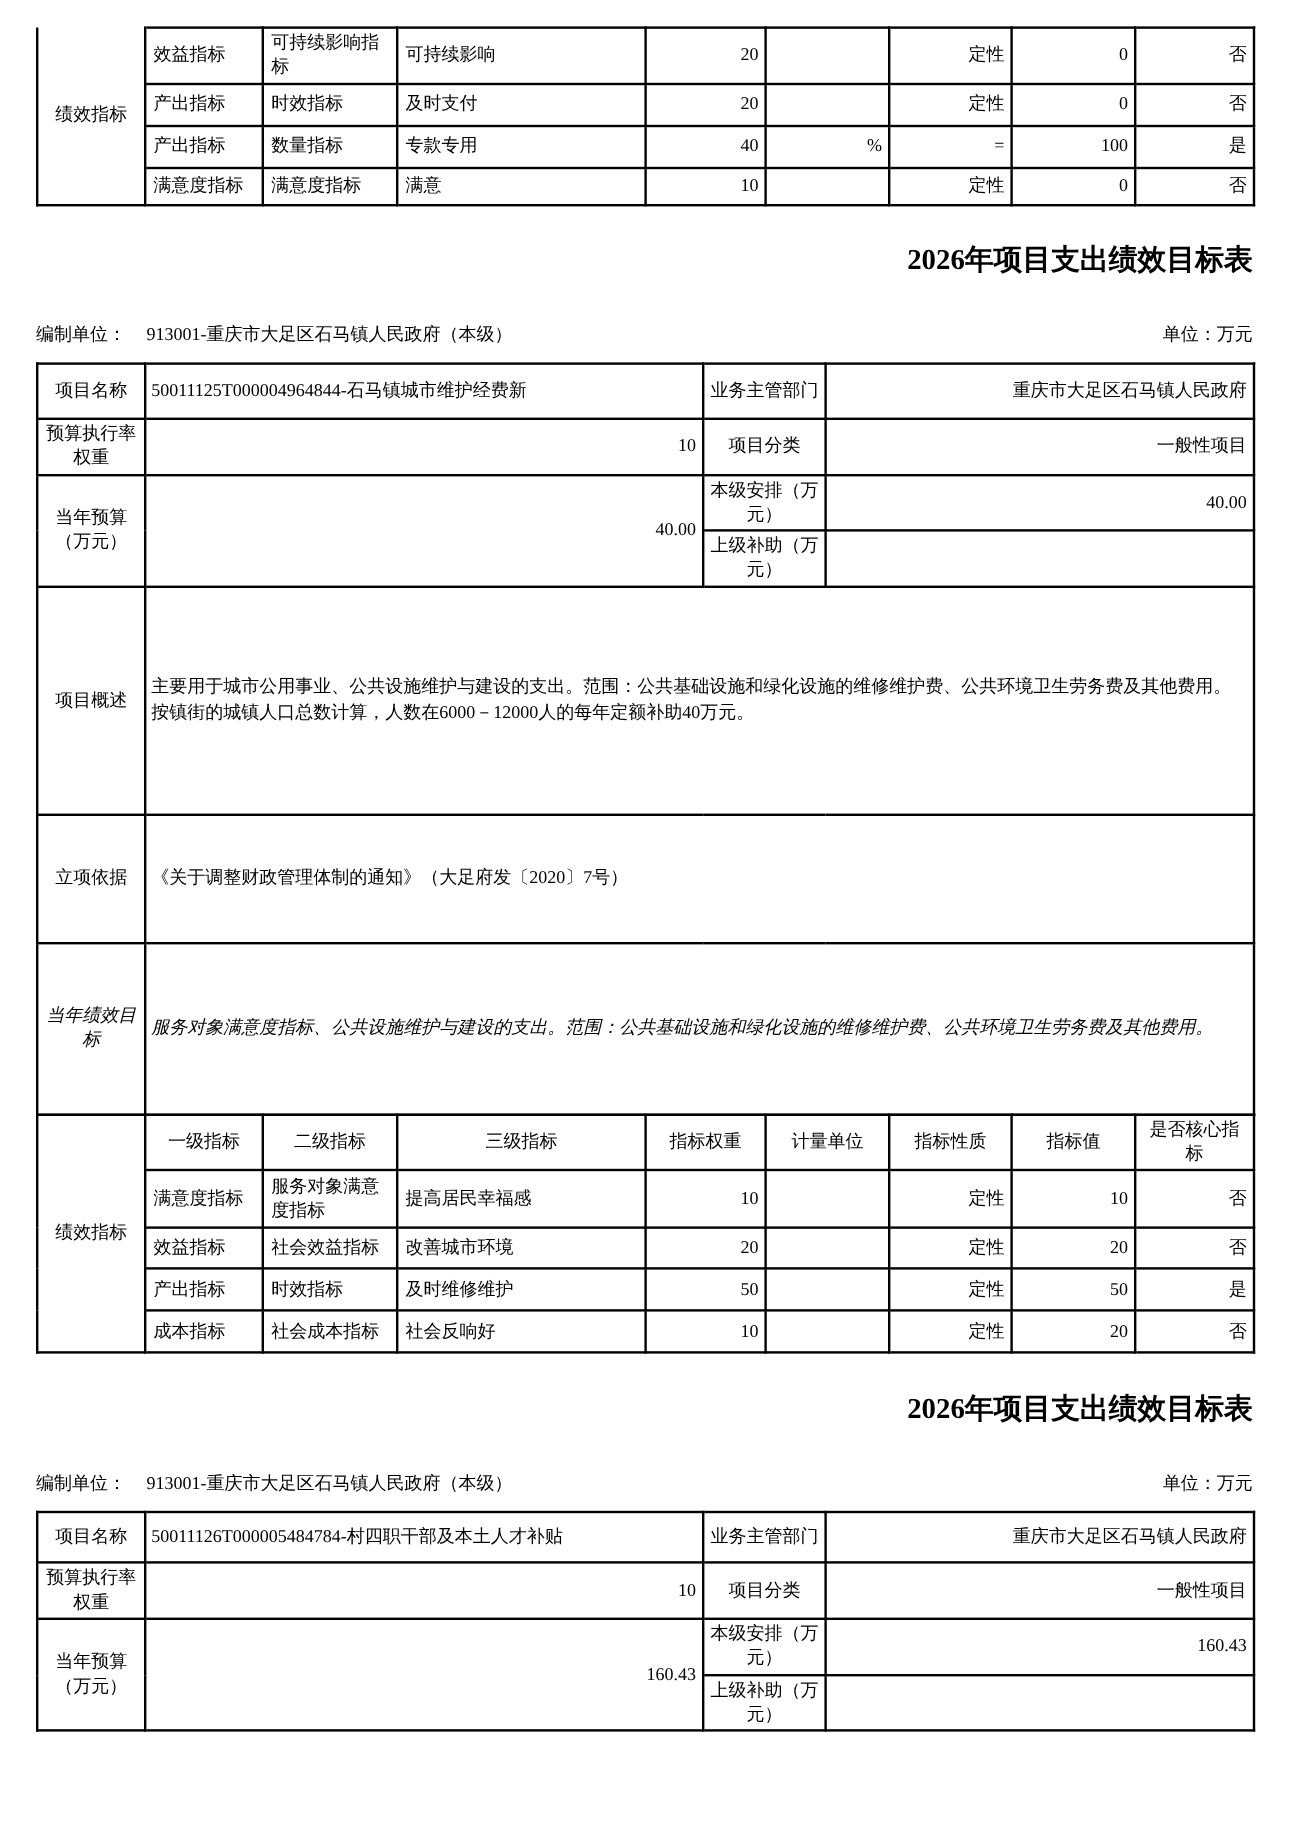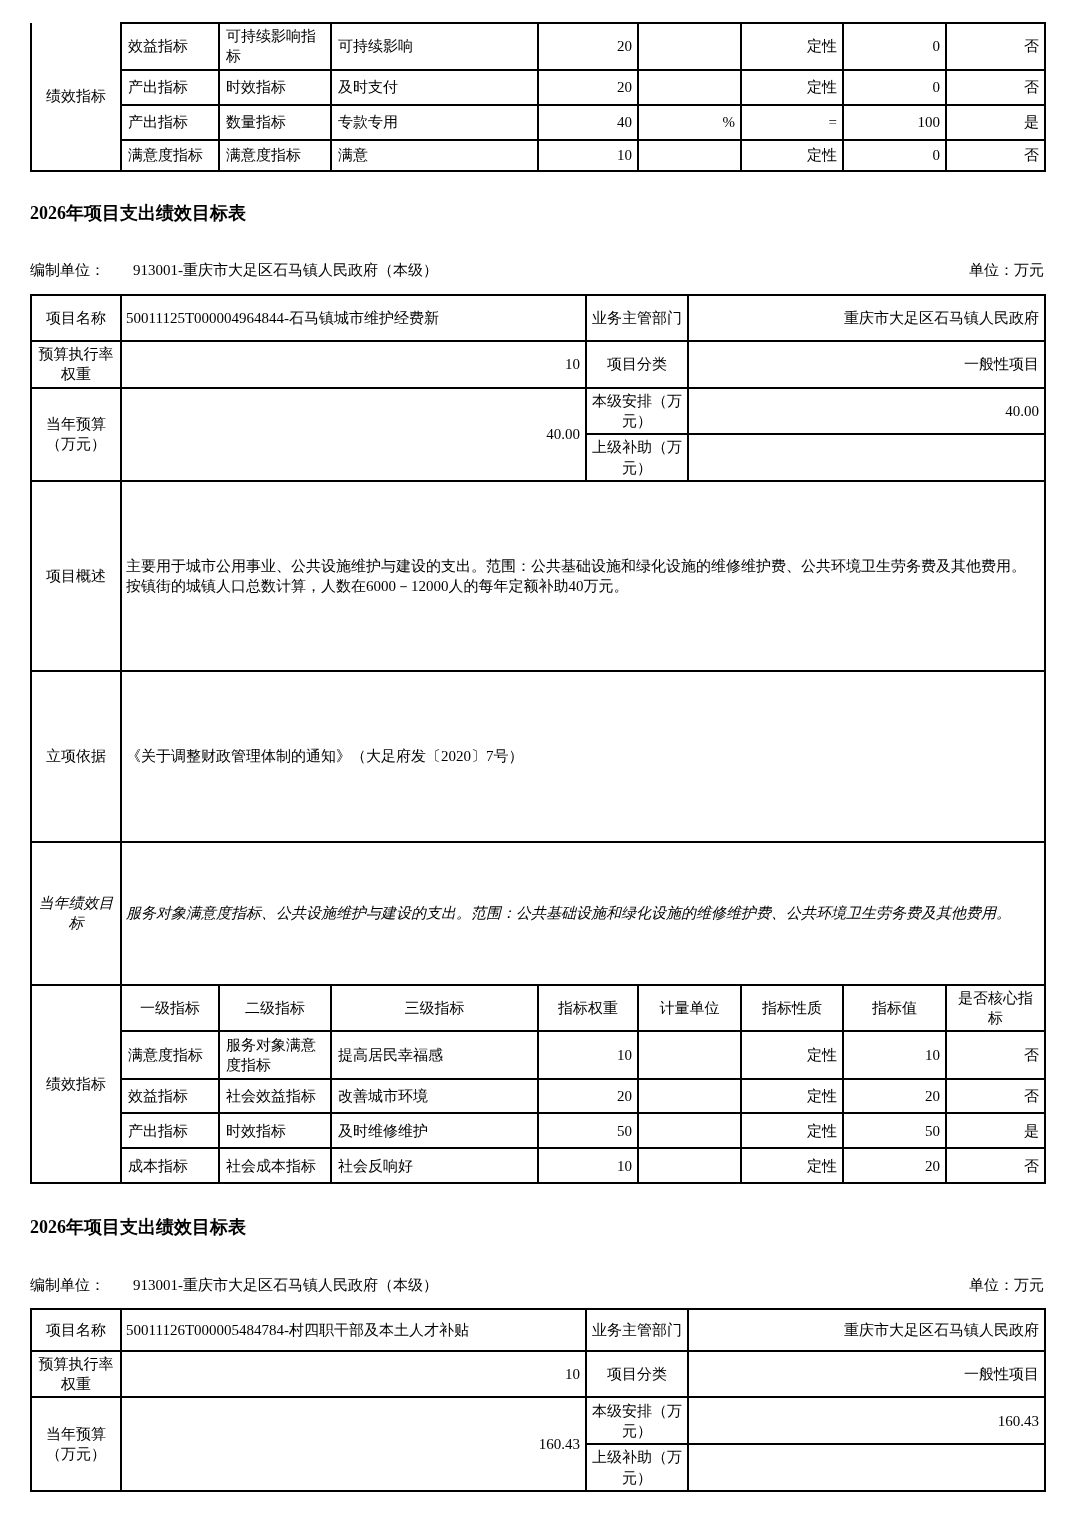--- a/index.html
+++ b/index.html
@@ -7,30 +7,30 @@
   .sheet{width:1014px;margin-left:30px;}
   table{border-collapse:collapse;table-layout:fixed;width:1014px;}
   td,th{border:2px solid #000;padding:2px 5px;vertical-align:middle;font-weight:normal;line-height:1.35;overflow:hidden;word-break:break-all;}
   td.lbl{text-align:center;padding:2px 5px;}
   td.lt{text-align:left;padding-left:6px;}
   td.ct{text-align:right;}
   td.big{padding:4px 4px;text-align:left;}
   th.hd{text-align:center;}
   .tblA{margin-top:22px;}
   .tblA td.open-top{border-top-style:hidden;}
-  .title{margin:30px 0 0 0;text-align:left;font-size:18px;font-weight:bold;font-family:"Liberation Serif",serif;line-height:1.3;}
+  .title{margin:30px 0 0 0;text-align:right;font-size:24px;font-weight:bold;font-family:"Liberation Serif",serif;line-height:1.3;}
   .meta{margin-top:36px;display:flex;justify-content:space-between;align-items:flex-end;font-size:15px;}
-  .meta .val{margin-left:28px;}
+  .meta .val{margin-left:17px;}
   .tblMain{margin-top:14px;}
   .tblInd{margin-top:-2px;}
   .tblC{margin-top:13px;}
   
   .ra1{height:42px;}.ra2{height:35px;}.ra3{height:35px;}.ra4{height:31px;}
   .rb1{height:46px;}.rb2{height:47px;}.rb3{height:44px;}.rb4{height:45px;}
-  .rb5{height:190px;border-radius:23px;}.rb6{height:171px;}.rb7{height:143px;font-style:italic;}
+  .rb5{height:190px;border-radius:23px;}.rb6{height:107px;}.rb7{height:143px;font-style:italic;}
   .rh{height:43px;}.ri1{height:48px;}.ri2{height:34px;}.ri3{height:35px;}.ri4{height:35px;}
   .rc1{height:42px;}.rc2{height:44px;}.rc3{height:47px;}.rc4{height:44px;}
 </style>
 </head>
 <body>
 
 <div class="sheet">
 
   <table class="tblA">
     <colgroup>

